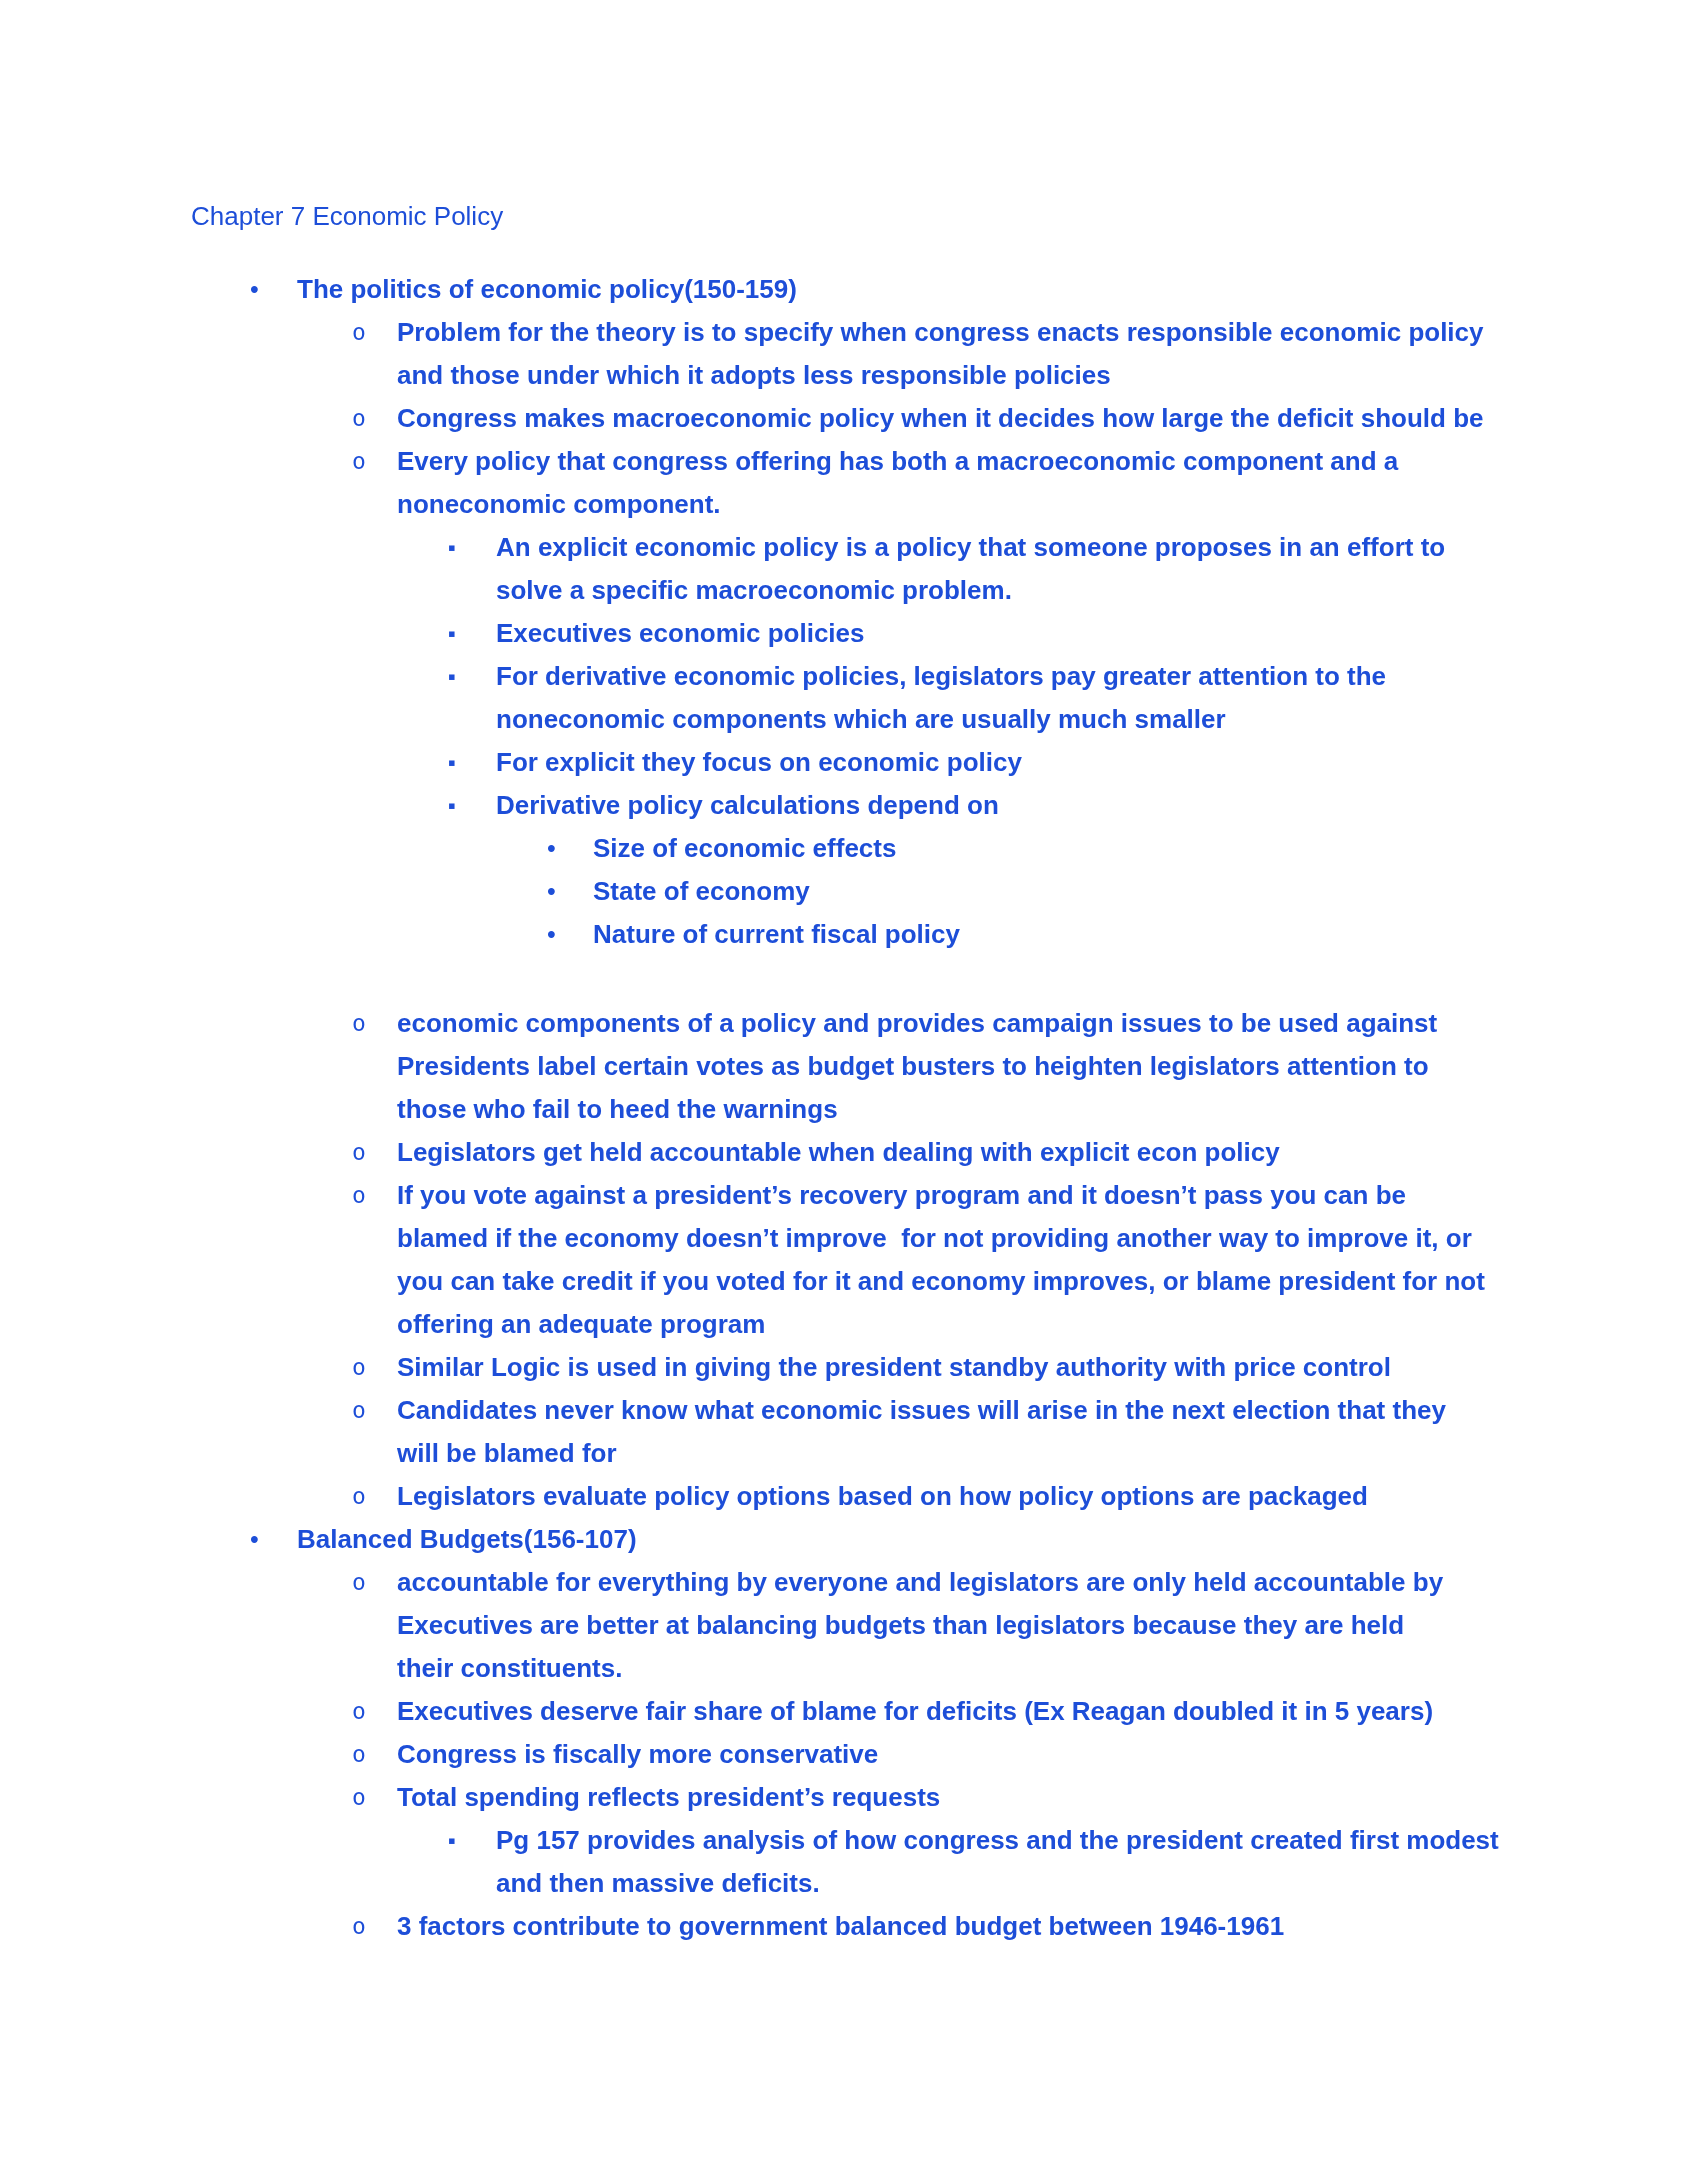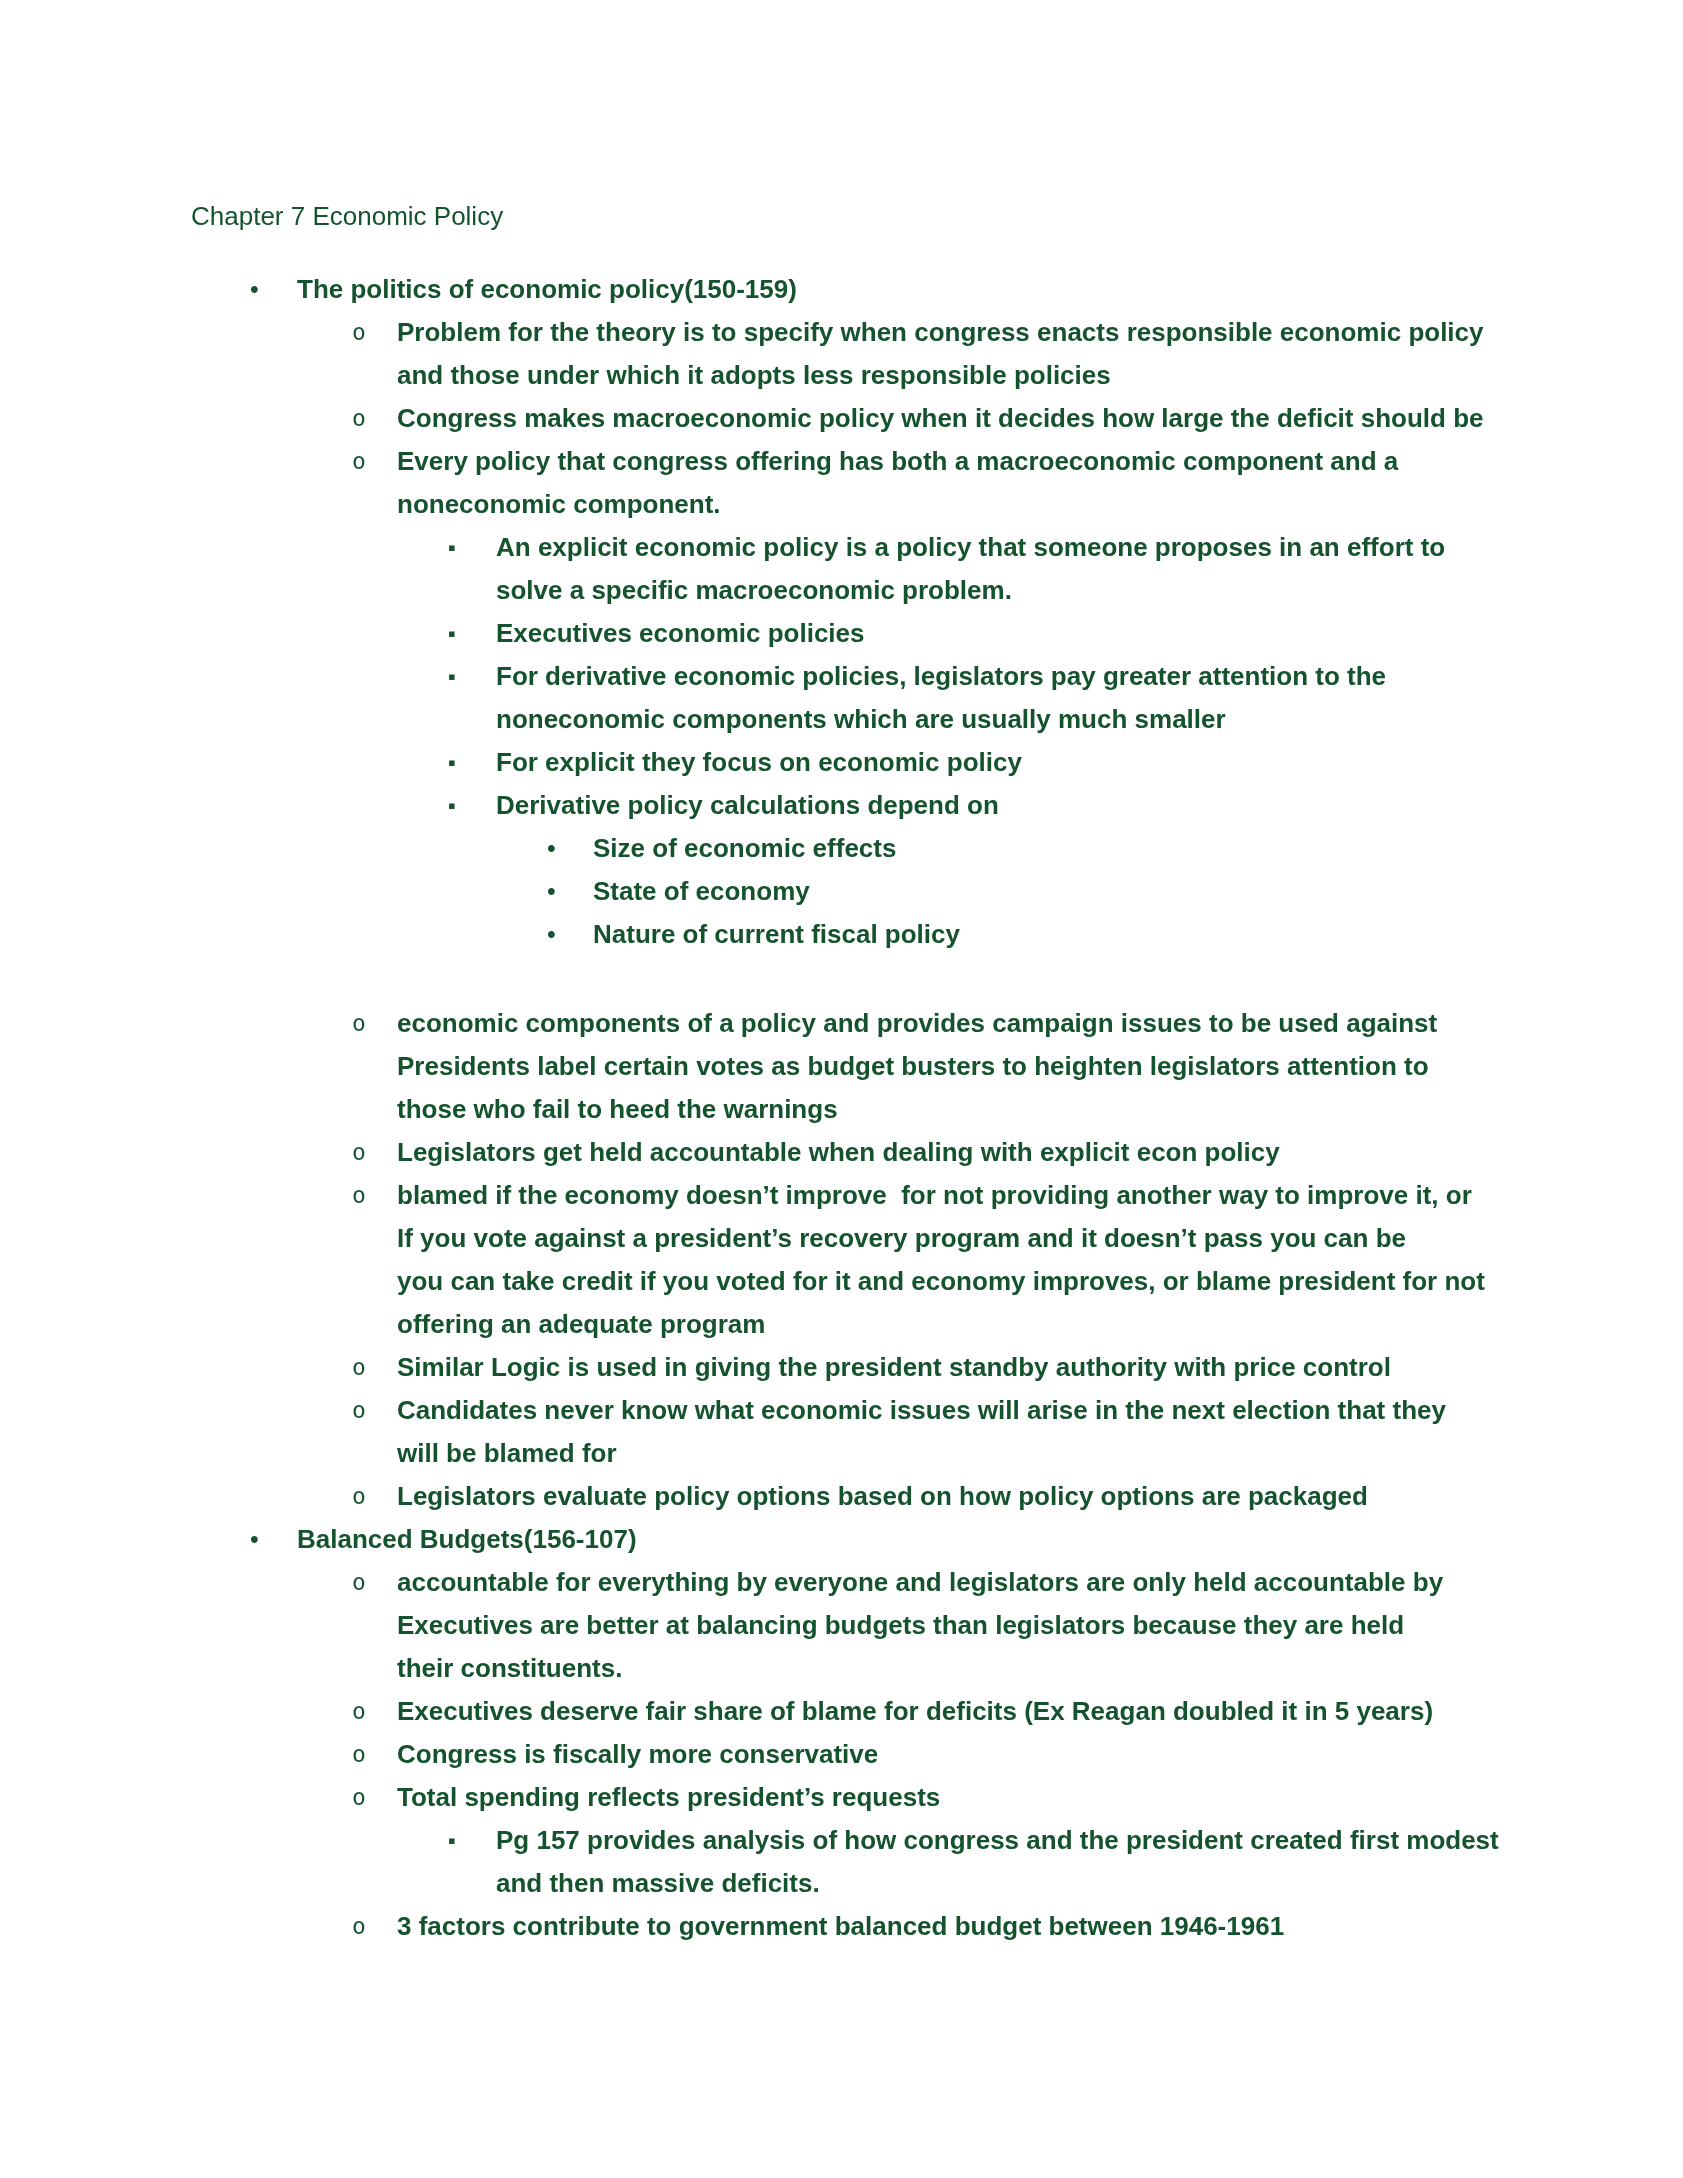--- a/index.html
+++ b/index.html
@@ -53,21 +53,21 @@
     font-family: "DejaVu Sans Mono", "Liberation Mono", monospace;
     font-size: 23px;
   }
   .m3 { font-size: 22px; }
 
   .gap { height: 46px; }
 </style>
 </head>
 <body>
 
-<div class="page" style="color: #14532d; background: rgb(255, 255, 255);">
+<div class="page" style="color: #1d4ed8; background: rgb(255, 255, 255);">
   <div class="title">Chapter 7 Economic Policy</div>
   <div class="list">
       <div class="item lvl1">
         <span class="marker m1">•</span>
         <div class="line">The politics of economic policy(150-159)</div>
       </div>
       <div class="item lvl2">
         <span class="marker m2">o</span>
         <div class="line">Problem for the theory is to specify when congress enacts responsible economic policy</div>
         <div class="line">and those under which it adopts less responsible policies</div>
@@ -121,22 +121,22 @@
         <div class="line">economic components of a policy and provides campaign issues to be used against</div>
         <div class="line">Presidents label certain votes as budget busters to heighten legislators attention to</div>
         <div class="line">those who fail to heed the warnings</div>
       </div>
       <div class="item lvl2">
         <span class="marker m2">o</span>
         <div class="line">Legislators get held accountable when dealing with explicit econ policy</div>
       </div>
       <div class="item lvl2">
         <span class="marker m2">o</span>
+        <div class="line">If you vote against a president’s recovery program and it doesn’t pass you can be</div>
         <div class="line">blamed if the economy doesn’t improve  for not providing another way to improve it, or</div>
-        <div class="line">If you vote against a president’s recovery program and it doesn’t pass you can be</div>
         <div class="line">you can take credit if you voted for it and economy improves, or blame president for not</div>
         <div class="line">offering an adequate program</div>
       </div>
       <div class="item lvl2">
         <span class="marker m2">o</span>
         <div class="line">Similar Logic is used in giving the president standby authority with price control</div>
       </div>
       <div class="item lvl2">
         <span class="marker m2">o</span>
         <div class="line">Candidates never know what economic issues will arise in the next election that they</div>

